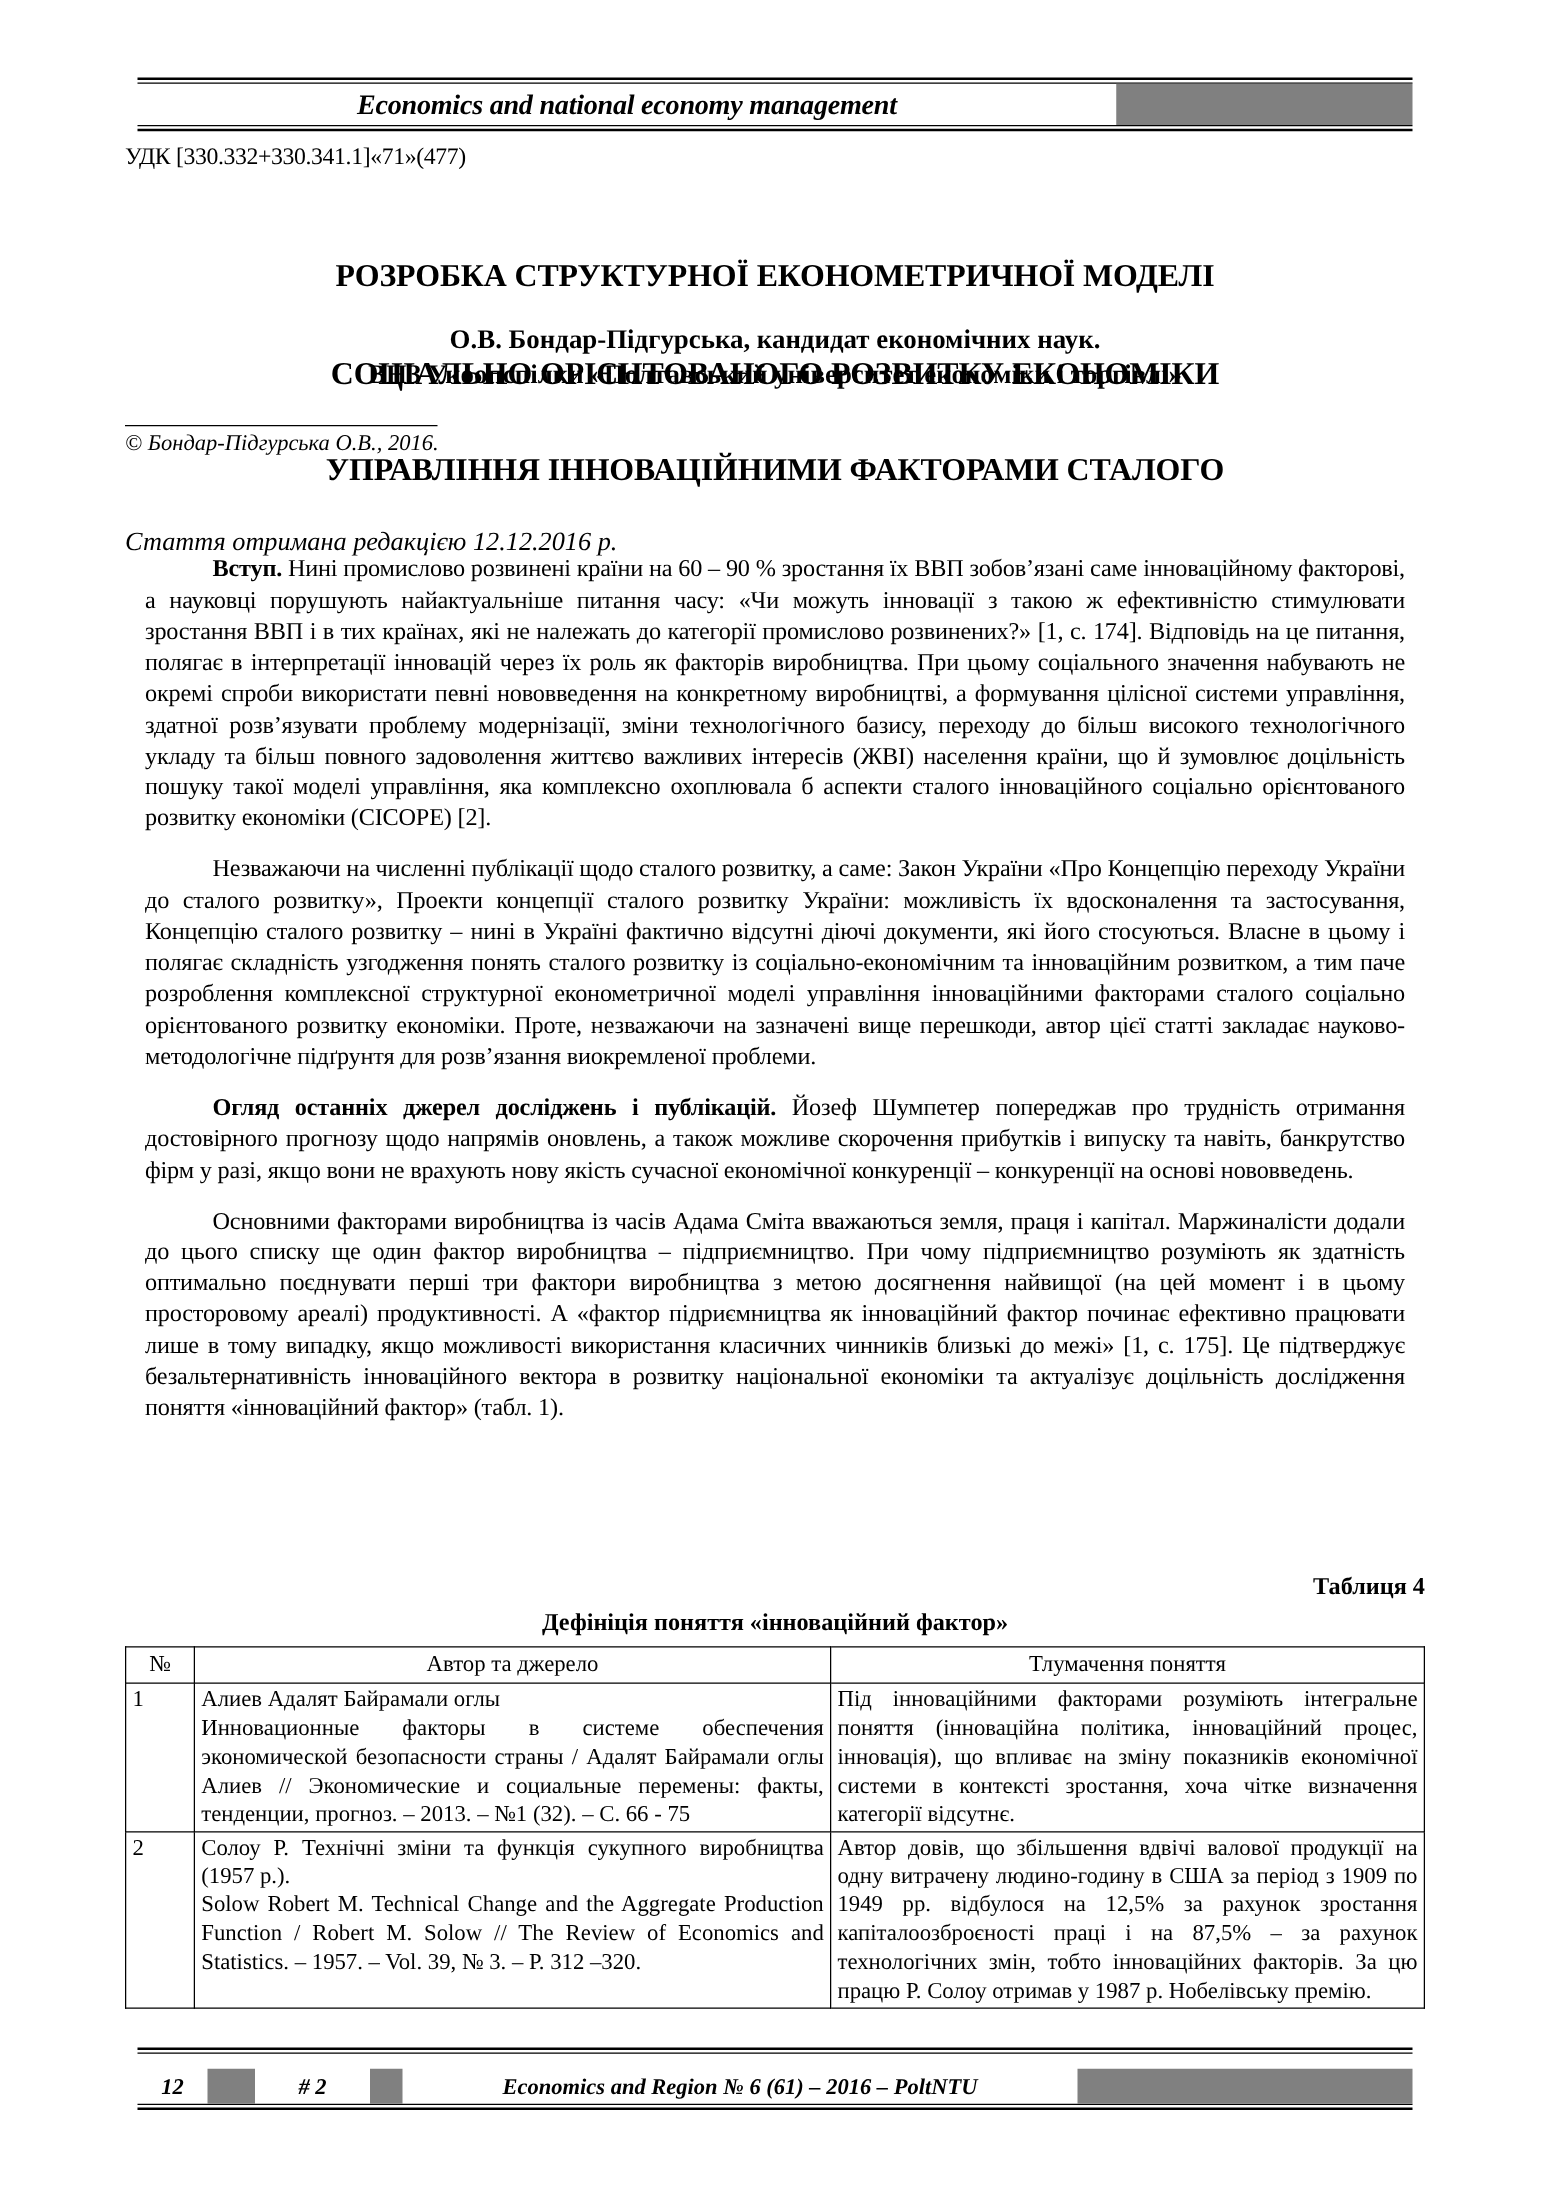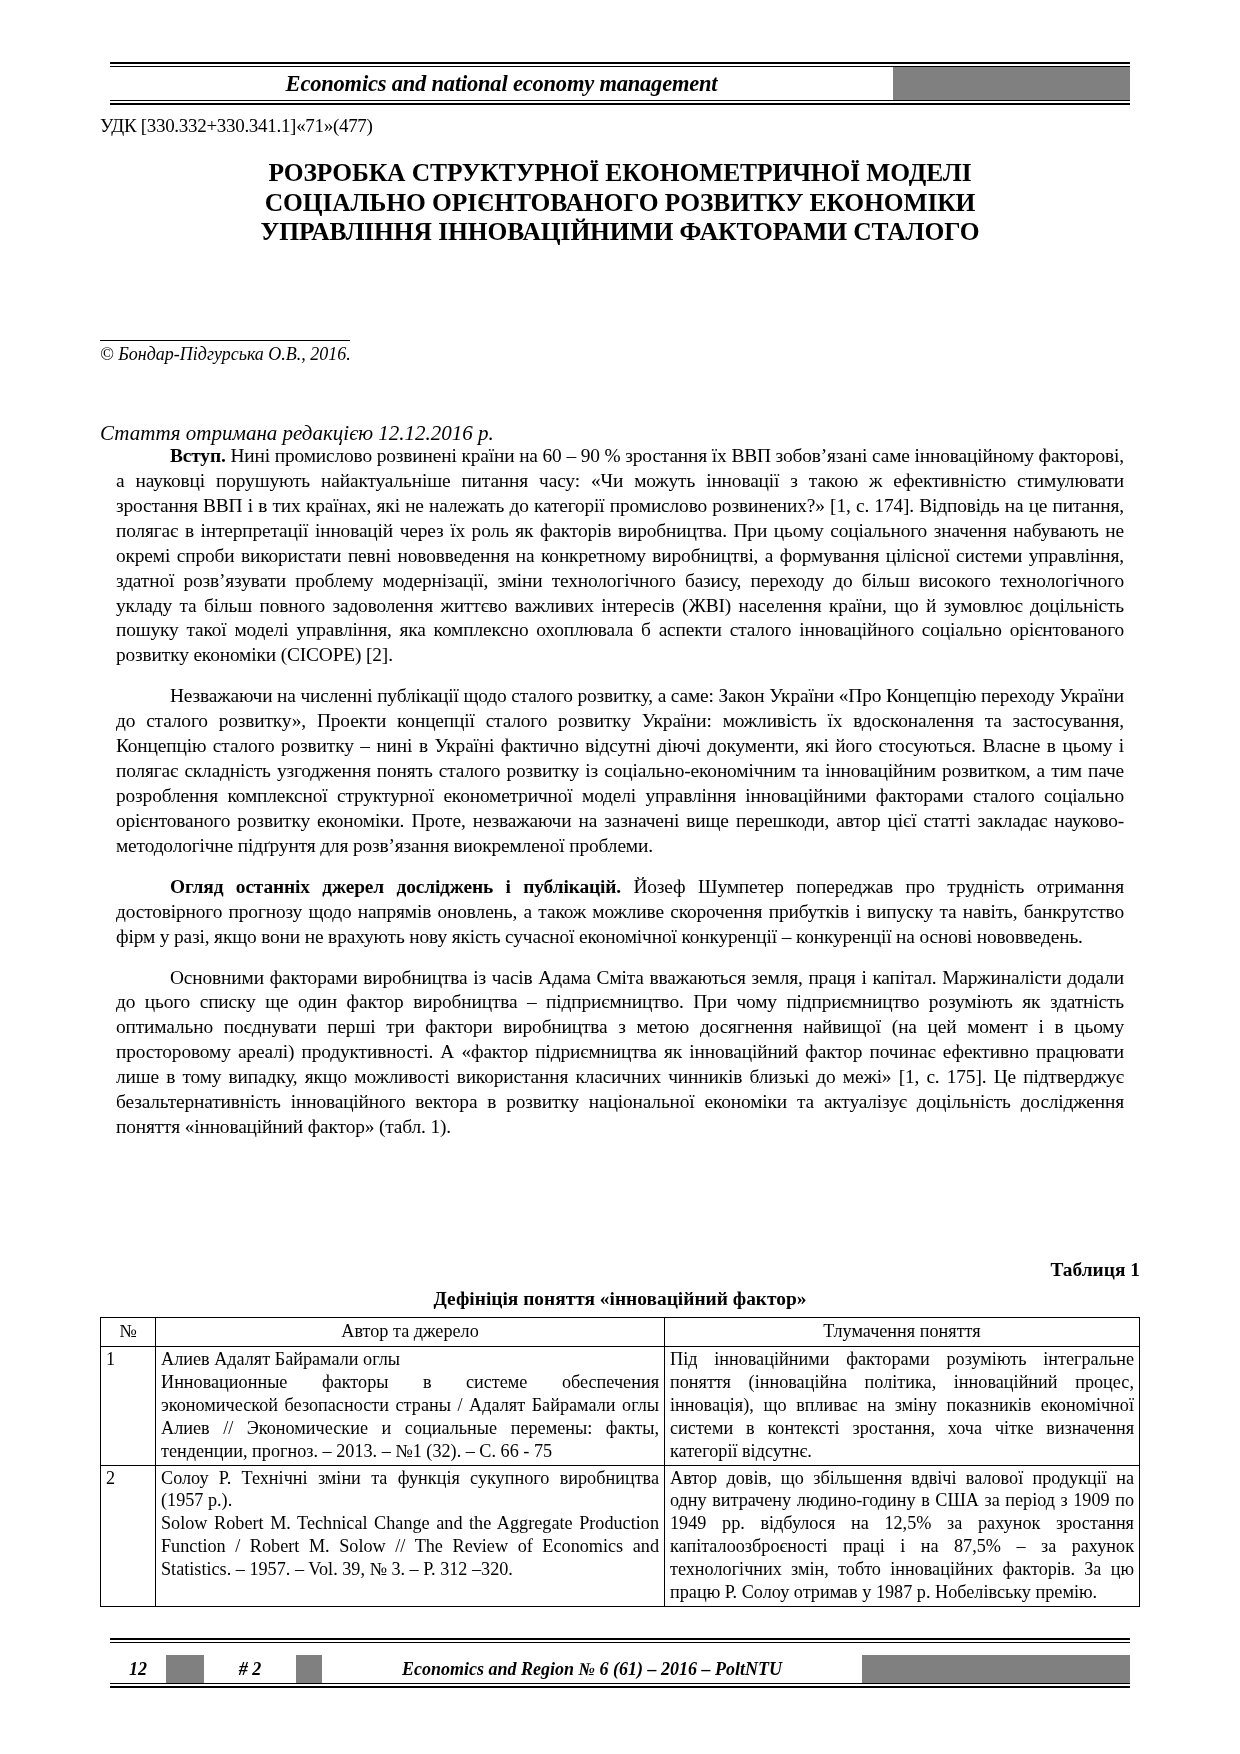--- a/index.html
+++ b/index.html
@@ -78,21 +78,21 @@
     position: absolute;
     left: 110px;
     top: 158px;
     width: 1020px;
     text-align: center;
     font-weight: bold;
     font-size: 25.5px;
     line-height: 1.16;
     letter-spacing: -0.1px;
   }
-  .title div { white-space: nowrap; }
+  .title div { white-space: nowrap; margin-top: 48px; }
 
   
   .authors {
     position: absolute;
     left: 110px;
     top: 258px;
     width: 1020px;
     text-align: center;
     font-weight: bold;
     font-size: 21.5px;
@@ -250,33 +250,37 @@
   </div>
 
   <div class="udc">УДК [330.332+330.341.1]«71»(477)</div>
 
   <div class="title">
     <div>РОЗРОБКА СТРУКТУРНОЇ ЕКОНОМЕТРИЧНОЇ МОДЕЛІ</div>
     <div>СОЦІАЛЬНО ОРІЄНТОВАНОГО РОЗВИТКУ ЕКОНОМІКИ</div>
     <div>УПРАВЛІННЯ ІННОВАЦІЙНИМИ ФАКТОРАМИ СТАЛОГО</div>
   </div>
 
+  <div class="authors">
+    <div>О.В. Бондар-Підгурська, кандидат економічних наук.</div>
+    <div>ВНЗ Укоопспілки «Полтавський університет економіки і торгівлі»</div>
+  </div>
 
   <div class="copy-rule"></div>
   <div class="copy-line">© Бондар-Підгурська О.В., 2016.</div>
   <div class="received-line">Стаття отримана редакцією 12.12.2016 р.</div>
 
   <div class="body-text">
     <p><span class="lead">Вступ.</span><span> Нині промислово розвинені країни на 60 – 90 % зростання їх ВВП зобов’язані саме інноваційному факторові, а науковці порушують найактуальніше питання часу: «Чи можуть інновації з такою ж ефективністю стимулювати зростання ВВП і в тих країнах, які не належать до категорії промислово розвинених?» [1, с. 174]. Відповідь на це питання, полягає в інтерпретації інновацій через їх роль як факторів виробництва. При цьому соціального значення набувають не окремі спроби використати певні нововведення на конкретному виробництві, а формування цілісної системи управління, здатної розв’язувати проблему модернізації, зміни технологічного базису, переходу до більш високого технологічного укладу та більш повного задоволення життєво важливих інтересів (ЖВІ) населення країни, що й зумовлює доцільність пошуку такої моделі управління, яка комплексно охоплювала б аспекти сталого інноваційного соціально орієнтованого розвитку економіки (СІСОРЕ) [2].</span></p>
     <p>Незважаючи на численні публікації щодо сталого розвитку, а саме: Закон України «Про Концепцію переходу України до сталого розвитку», Проекти концепції сталого розвитку України: можливість їх вдосконалення та застосування, Концепцію сталого розвитку – нині в Україні фактично відсутні діючі документи, які його стосуються. Власне в цьому і полягає складність узгодження понять сталого розвитку із соціально-економічним та інноваційним розвитком, а тим паче розроблення комплексної структурної економетричної моделі управління інноваційними факторами сталого соціально орієнтованого розвитку економіки. Проте, незважаючи на зазначені вище перешкоди, автор цієї статті закладає науково-методологічне підґрунтя для розв’язання виокремленої проблеми.</p>
     <p><span class="lead">Огляд останніх джерел досліджень і публікацій.</span><span> Йозеф Шумпетер попереджав про трудність отримання достовірного прогнозу щодо напрямів оновлень, а також можливе скорочення прибутків і випуску та навіть, банкрутство фірм у разі, якщо вони не врахують нову якість сучасної економічної конкуренції – конкуренції на основі нововведень.</span></p>
     <p>Основними факторами виробництва із часів Адама Сміта вважаються земля, праця і капітал. Маржиналісти додали до цього списку ще один фактор виробництва – підприємництво. При чому підприємництво розуміють як здатність оптимально поєднувати перші три фактори виробництва з метою досягнення найвищої (на цей момент і в цьому просторовому ареалі) продуктивності. А «фактор підриємництва як інноваційний фактор починає ефективно працювати лише в тому випадку, якщо можливості використання класичних чинників близькі до межі» [1, с. 175]. Це підтверджує безальтернативність інноваційного вектора в розвитку національної економіки та актуалізує доцільність дослідження поняття «інноваційний фактор» (табл. 1).</p>
   </div>
 
-  <div class="tbl-num">Таблиця 1</div>
+  <div class="tbl-num">Таблиця 4</div>
   <div class="tbl-title">Дефініція поняття «інноваційний фактор»</div>
 
   <table class="deftable">
     <thead>
       <tr>
         <th class="col-no">№</th>
         <th class="col-src">Автор та джерело</th>
         <th class="col-def">Тлумачення поняття</th>
       </tr>
     </thead>

